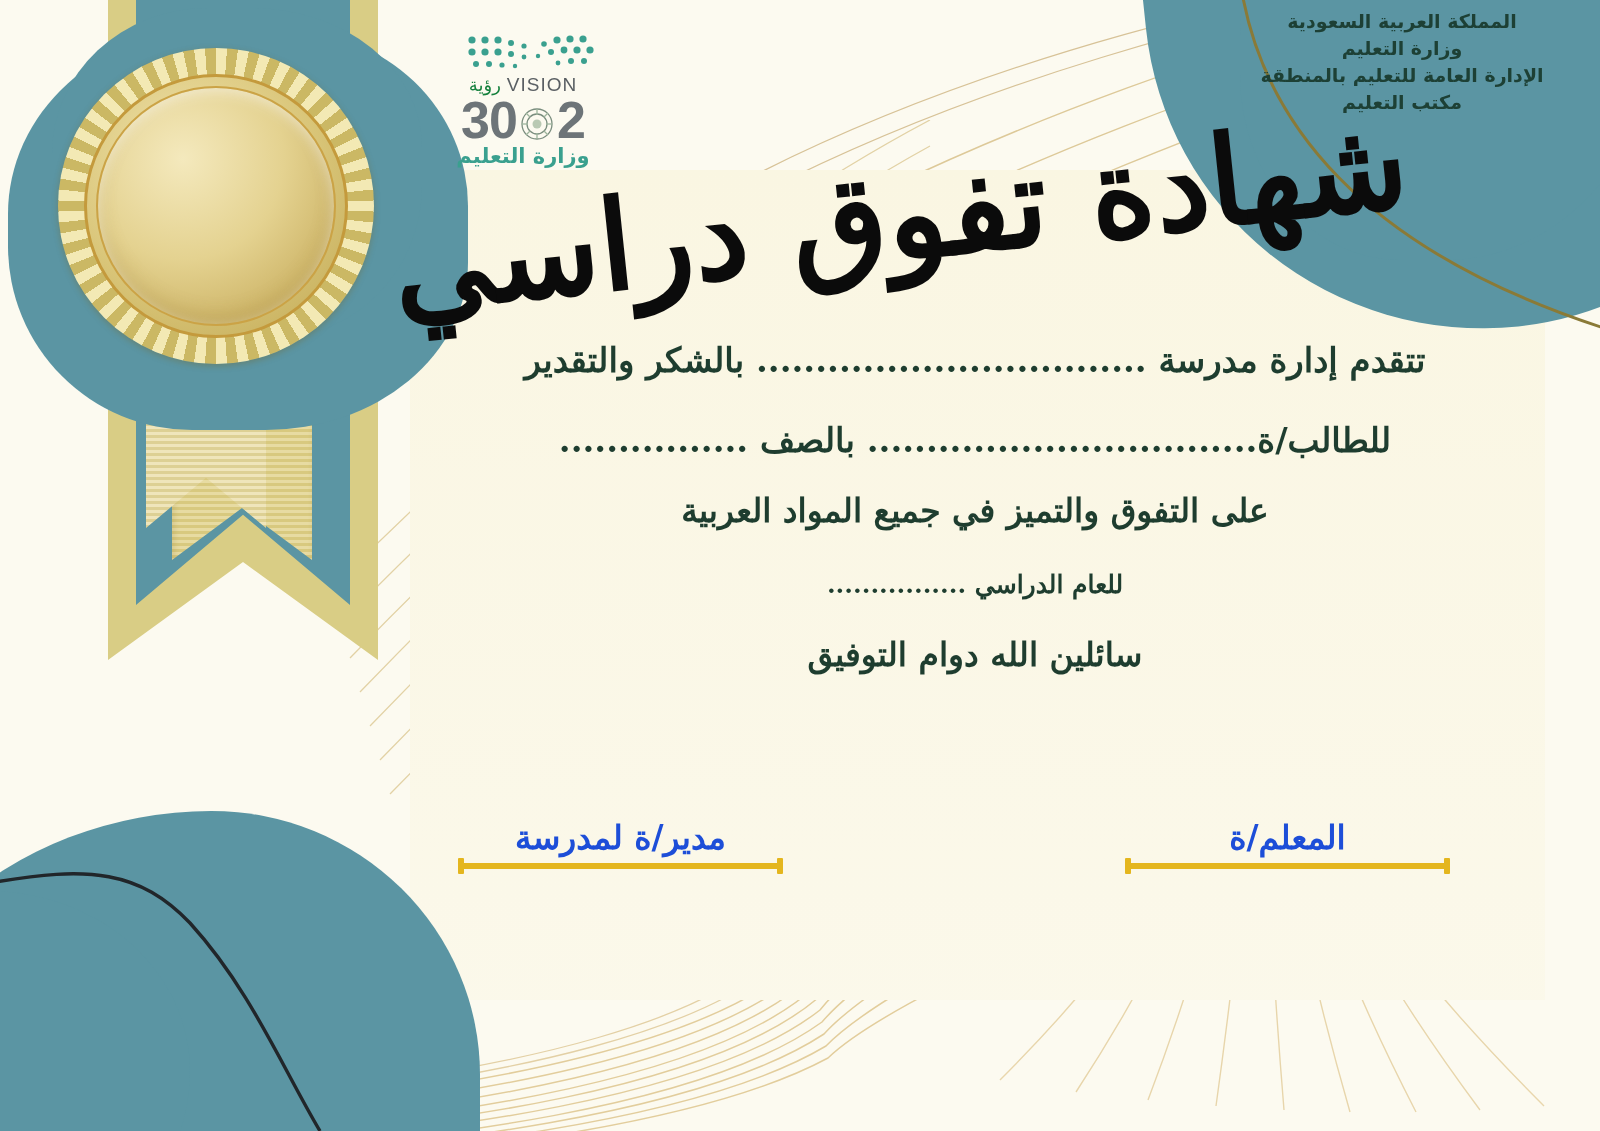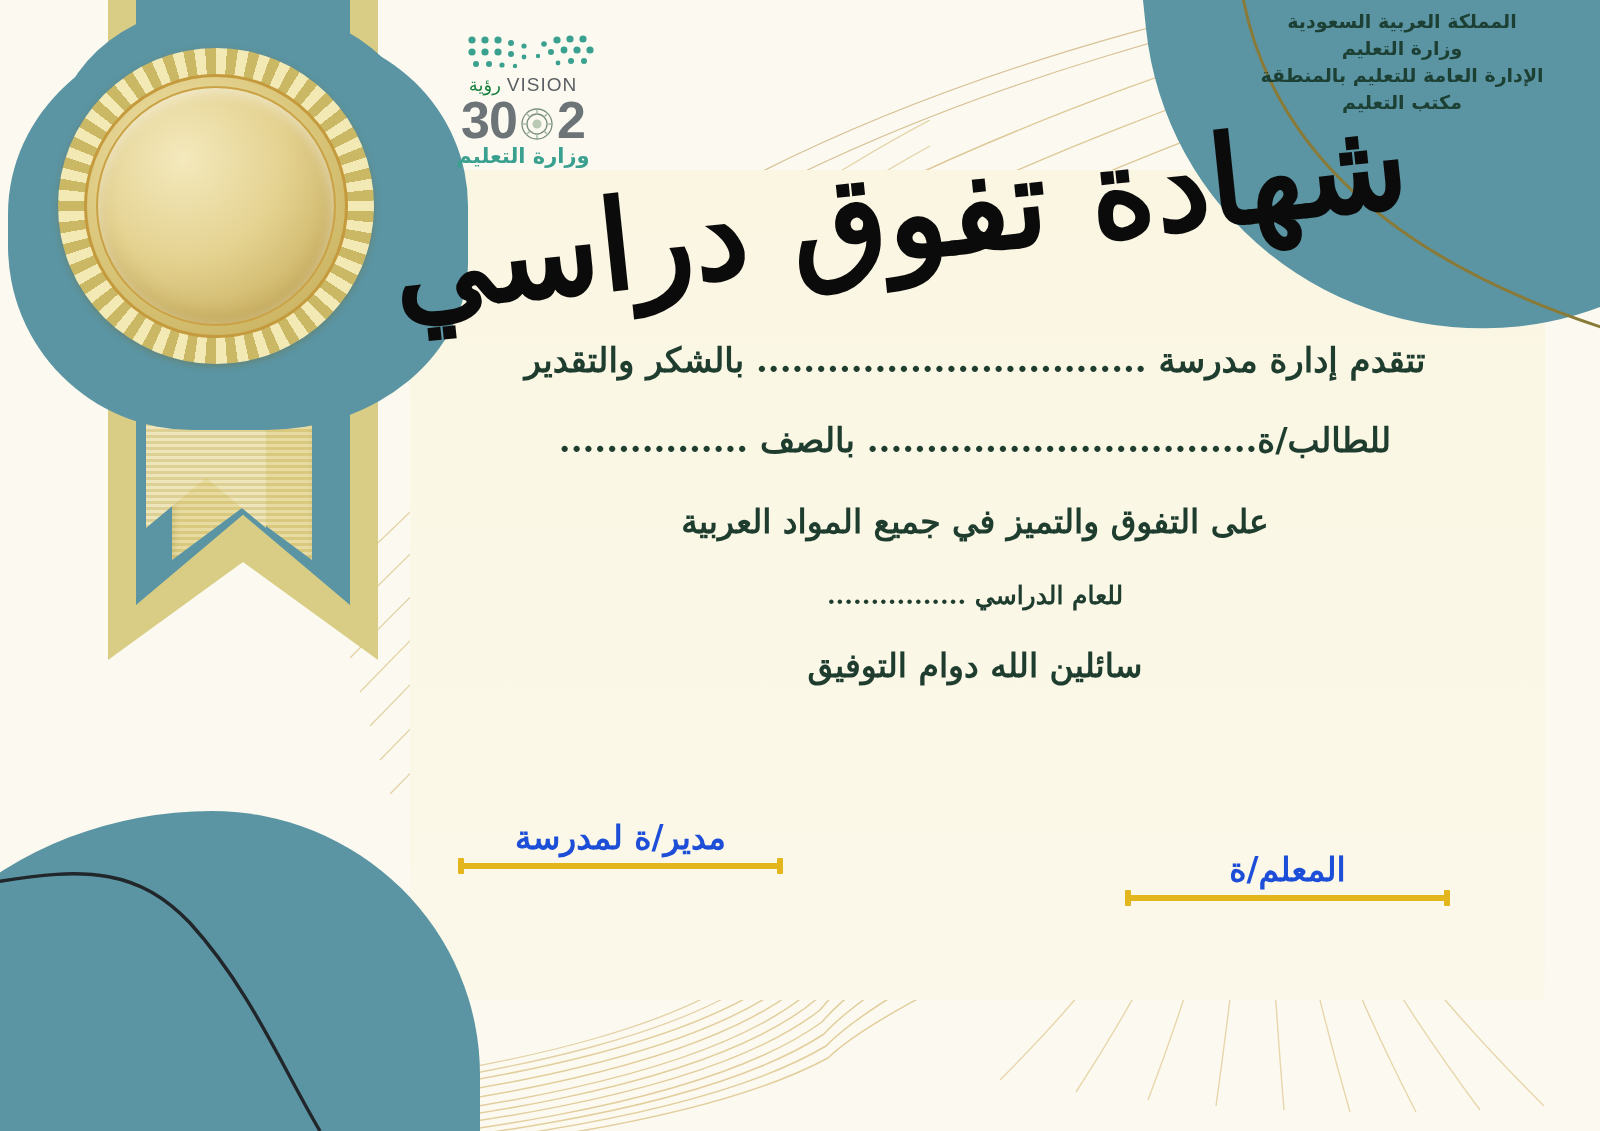--- a/index.html
+++ b/index.html
@@ -221,21 +221,21 @@
     color:#1e3d2f;
     font-weight:bold;
     font-family:"DejaVu Serif", serif;
   }
   .line{
     font-size:34px;
     white-space:nowrap;
     direction:rtl;
   }
   .l1{ text-align:center; margin-bottom:40px; padding-right:0; }
-  .l2{ text-align:center; margin-bottom:42px; }
+  .l2{ text-align:center; margin-bottom:31px; }
   .l3{ text-align:center; margin-bottom:40px; font-size:33px; }
   .l4{ text-align:center; margin-bottom:36px; font-size:25px; }
   .l5{ text-align:center; font-size:33px; }
 
   
   .sig{
     position:absolute;
     z-index:7;
     text-align:center;
   }
@@ -251,21 +251,21 @@
     background:#e4b61e;
     border-radius:1px;
   }
   .sig-line::before,.sig-line::after{
     content:""; position:absolute; top:-5px;
     width:6px; height:16px; background:#e4b61e; border-radius:1px;
   }
   .sig-line::before{ left:0; }
   .sig-line::after{ right:0; }
 
-  .sig-right{ right:150px; top:850px; width:325px; }
+  .sig-right{ right:150px; top:818px; width:325px; }
   .sig-left{ left:458px; top:818px; width:325px; }
 
   
   .curve-dark{ position:absolute; left:0; bottom:0; width:560px; height:300px; }
 </style>
 </head>
 <body>
 
 <div id="cert">
 

